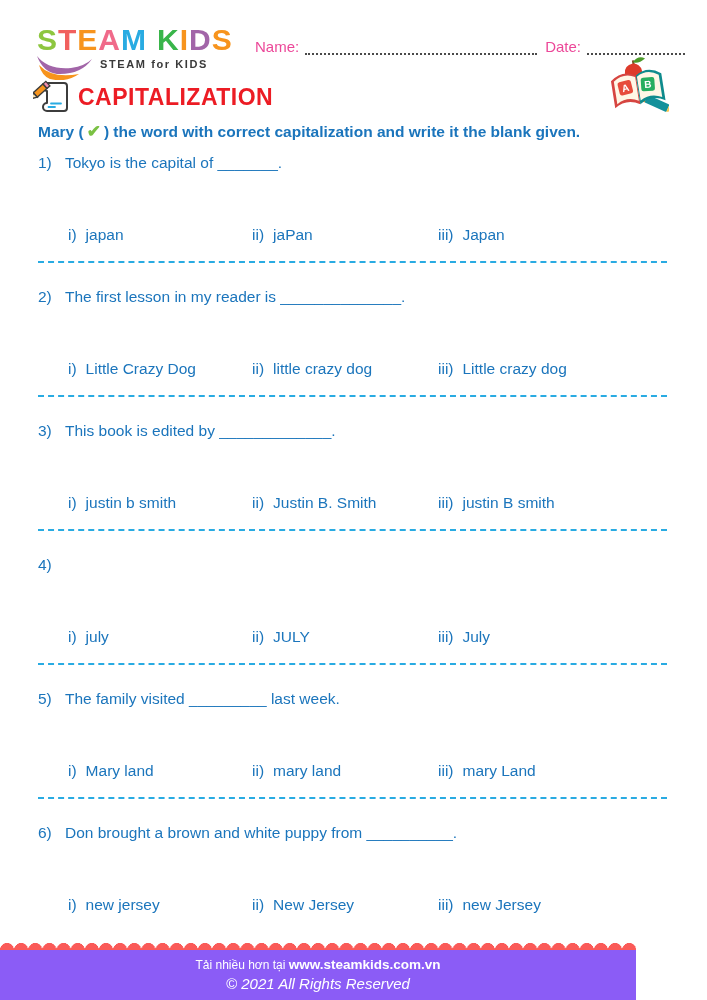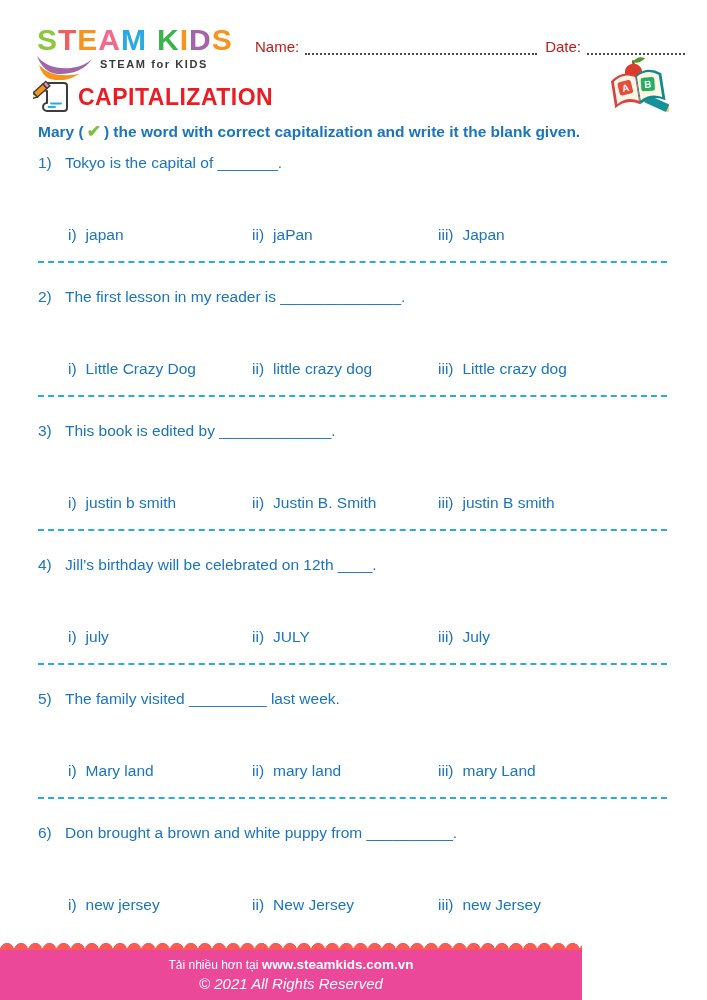--- a/index.html
+++ b/index.html
@@ -13,21 +13,21 @@
   
   .logo { position:absolute; left:37px; top:24px; }
   .logo-text { font-size:30px; font-weight:bold; line-height:32px; letter-spacing:1px;text-align:center; }
   .logo-text .word-gap { margin-right:10px; }
   .logo-sub { position:relative; height:24px; }
   .swoosh { position:absolute; left:-2px; top:-2px; width:62px; height:26px; }
   .tagline { position:absolute; left:63px; top:2px; font-size:11px; font-weight:bold;
              letter-spacing:1.6px; color:#3a3a3a; }
 
   .name-row { position:absolute; left:255px; top:34px; width:437px; height:22px;
-              display:flex; align-items:flex-end; font-size:15px; color:#b91c1c; }
+              display:flex; align-items:flex-end; font-size:15px; color:#ec4899; }
   .field-label { line-height:18px; }
   .dotline { border-bottom:2px dotted #4a4a4a; height:12px; margin:0 8px 1px 6px; }
   .name-line { width:232px; }
   .date-line { width:98px; margin-right:0; }
 
   
   .title-row { position:absolute; left:33px; top:76px; display:flex; align-items:center; }
   .title-icon { width:42px; height:42px; }
   .page-title { font-size:23px; font-weight:800; letter-spacing:0.5px; color:#EC1C24; margin-left:3px;text-align:center; }
 
@@ -41,22 +41,22 @@
   .q-line { display:flex; font-size:15.5px; height:20px; margin-bottom:52px; }
   .q-num { width:27px; flex:none; }
   .options-row { display:flex; font-size:15.5px; height:20px; margin-bottom:15px; padding-left:30px; }
   .opt { display:flex; }
   .opt-1 { width:184px; } .opt-2 { width:186px; } .opt-3 { flex:1; }
   .opt-label { margin-right:9px; }
   .separator { border-top:2px dashed #29ABE2; margin-bottom:25px; }
   .question:last-child .separator { display:none; }
 
   
-  .footer { position:absolute; left:0; bottom:0; width:582px; height:50px;
-            background:#ec4899; color:#ffffff; text-align:center; }
+  .footer { position:absolute; left:0; bottom:0; width:636px; height:50px;
+            background:#8b5cf6; color:#ffffff; text-align:center; }
   .footer::before {
     content:""; position:absolute; top:-9px; left:0; width:100%; height:9px;
     background-image:radial-gradient(circle at 7px 9px, #FA5A58 6.8px, rgba(250,90,88,0) 7.2px);
     background-size:14.15px 9px; background-repeat:repeat-x;
   }
   .footer-line1 { padding-top:7px; font-size:12px; }
   .footer-line1 b { font-size:13.5px; }
   .footer-line2 { font-size:15px; font-style:italic; margin-top:3px; }
 </style>
 </head>
@@ -186,21 +186,20 @@
           <span class="opt-label">iii)</span>
           <span class="opt-text">justin B smith</span>
         </div>
       </div>
       <div class="separator"></div>
     </div>
 
     <div class="question">
       <div class="q-line">
         <span class="q-num">4)</span>
-        <span class="q-text">Jill’s birthday will be celebrated on 12th ____.</span>
       </div>
       <div class="options-row">
         <div class="opt opt-1">
           <span class="opt-label">i)</span>
           <span class="opt-text">july</span>
         </div>
         <div class="opt opt-2">
           <span class="opt-label">ii)</span>
           <span class="opt-text">JULY</span>
         </div>

